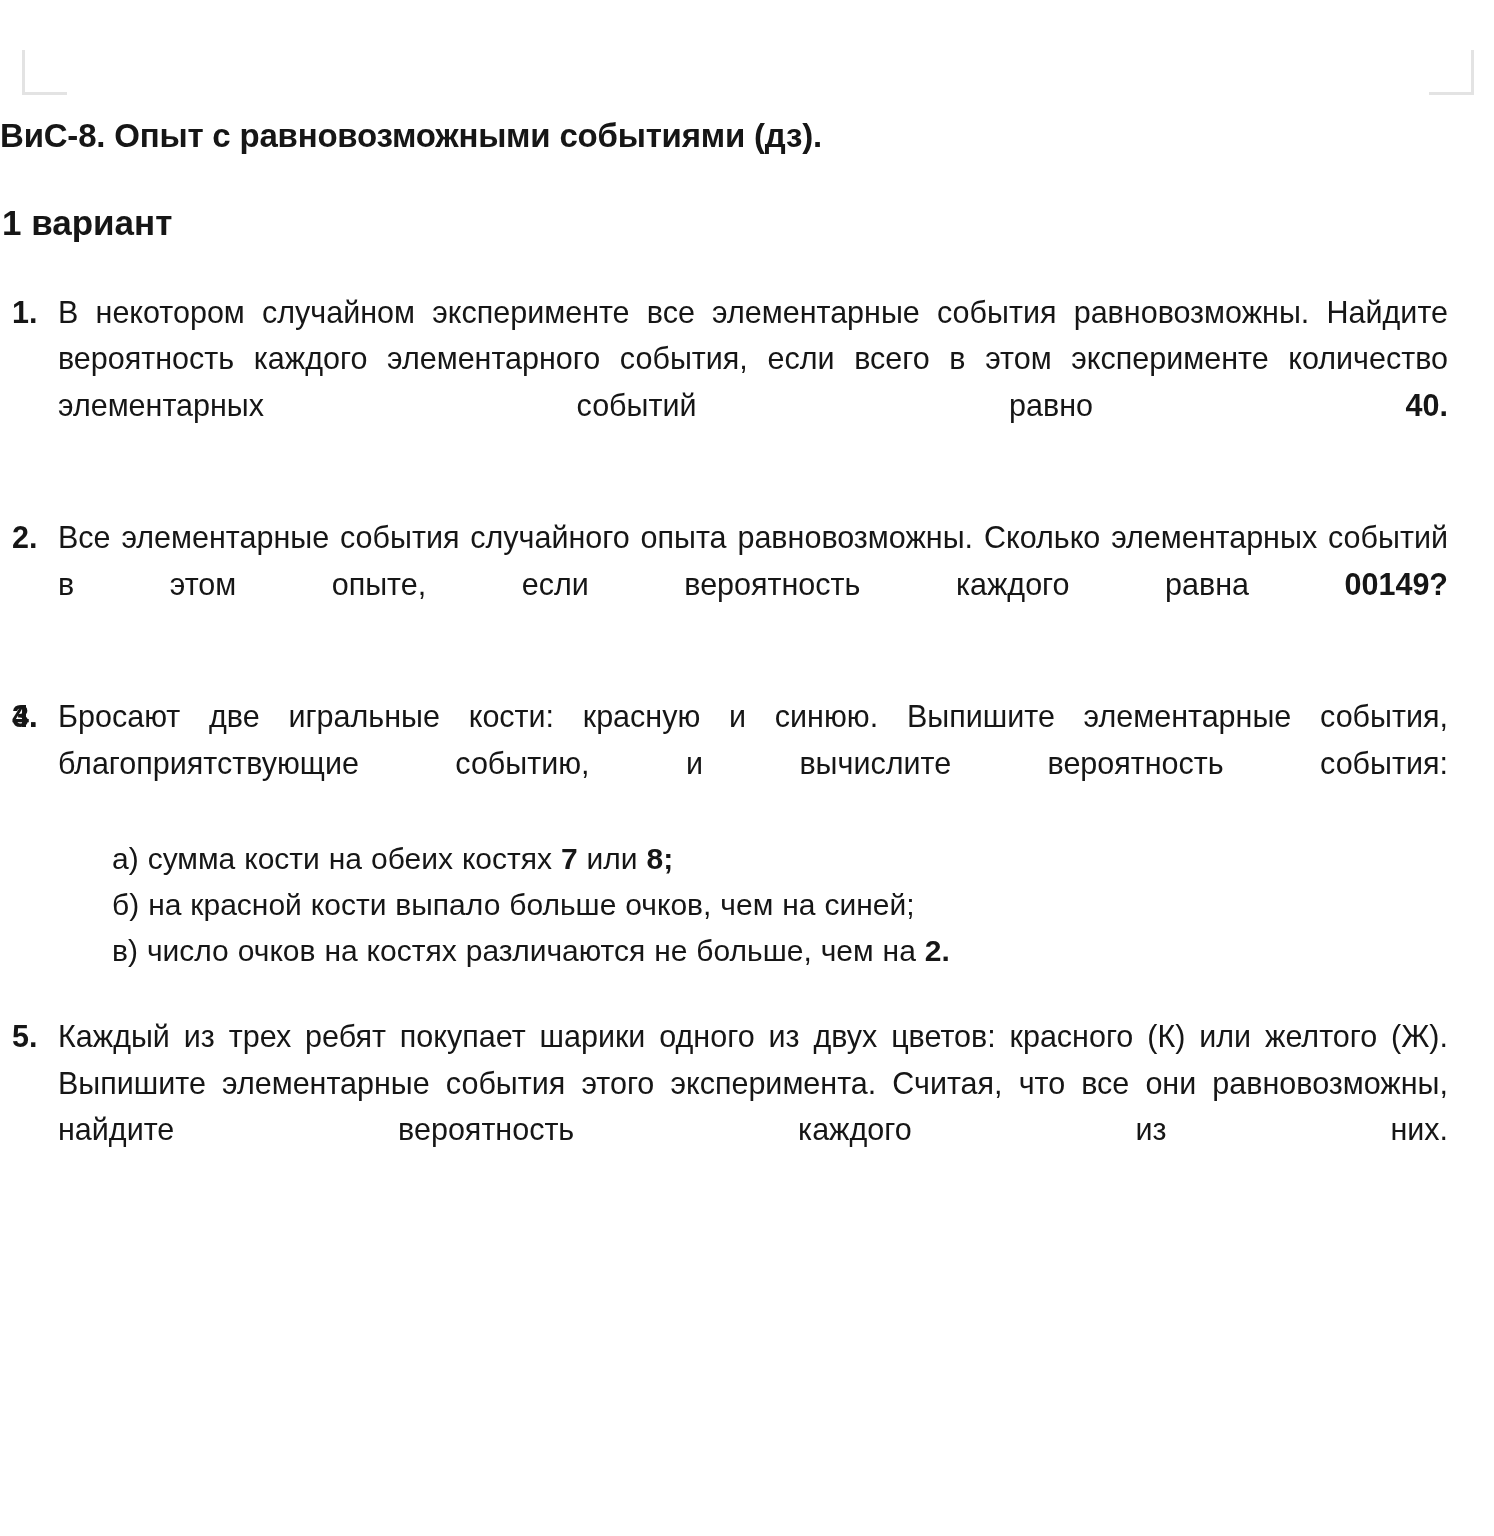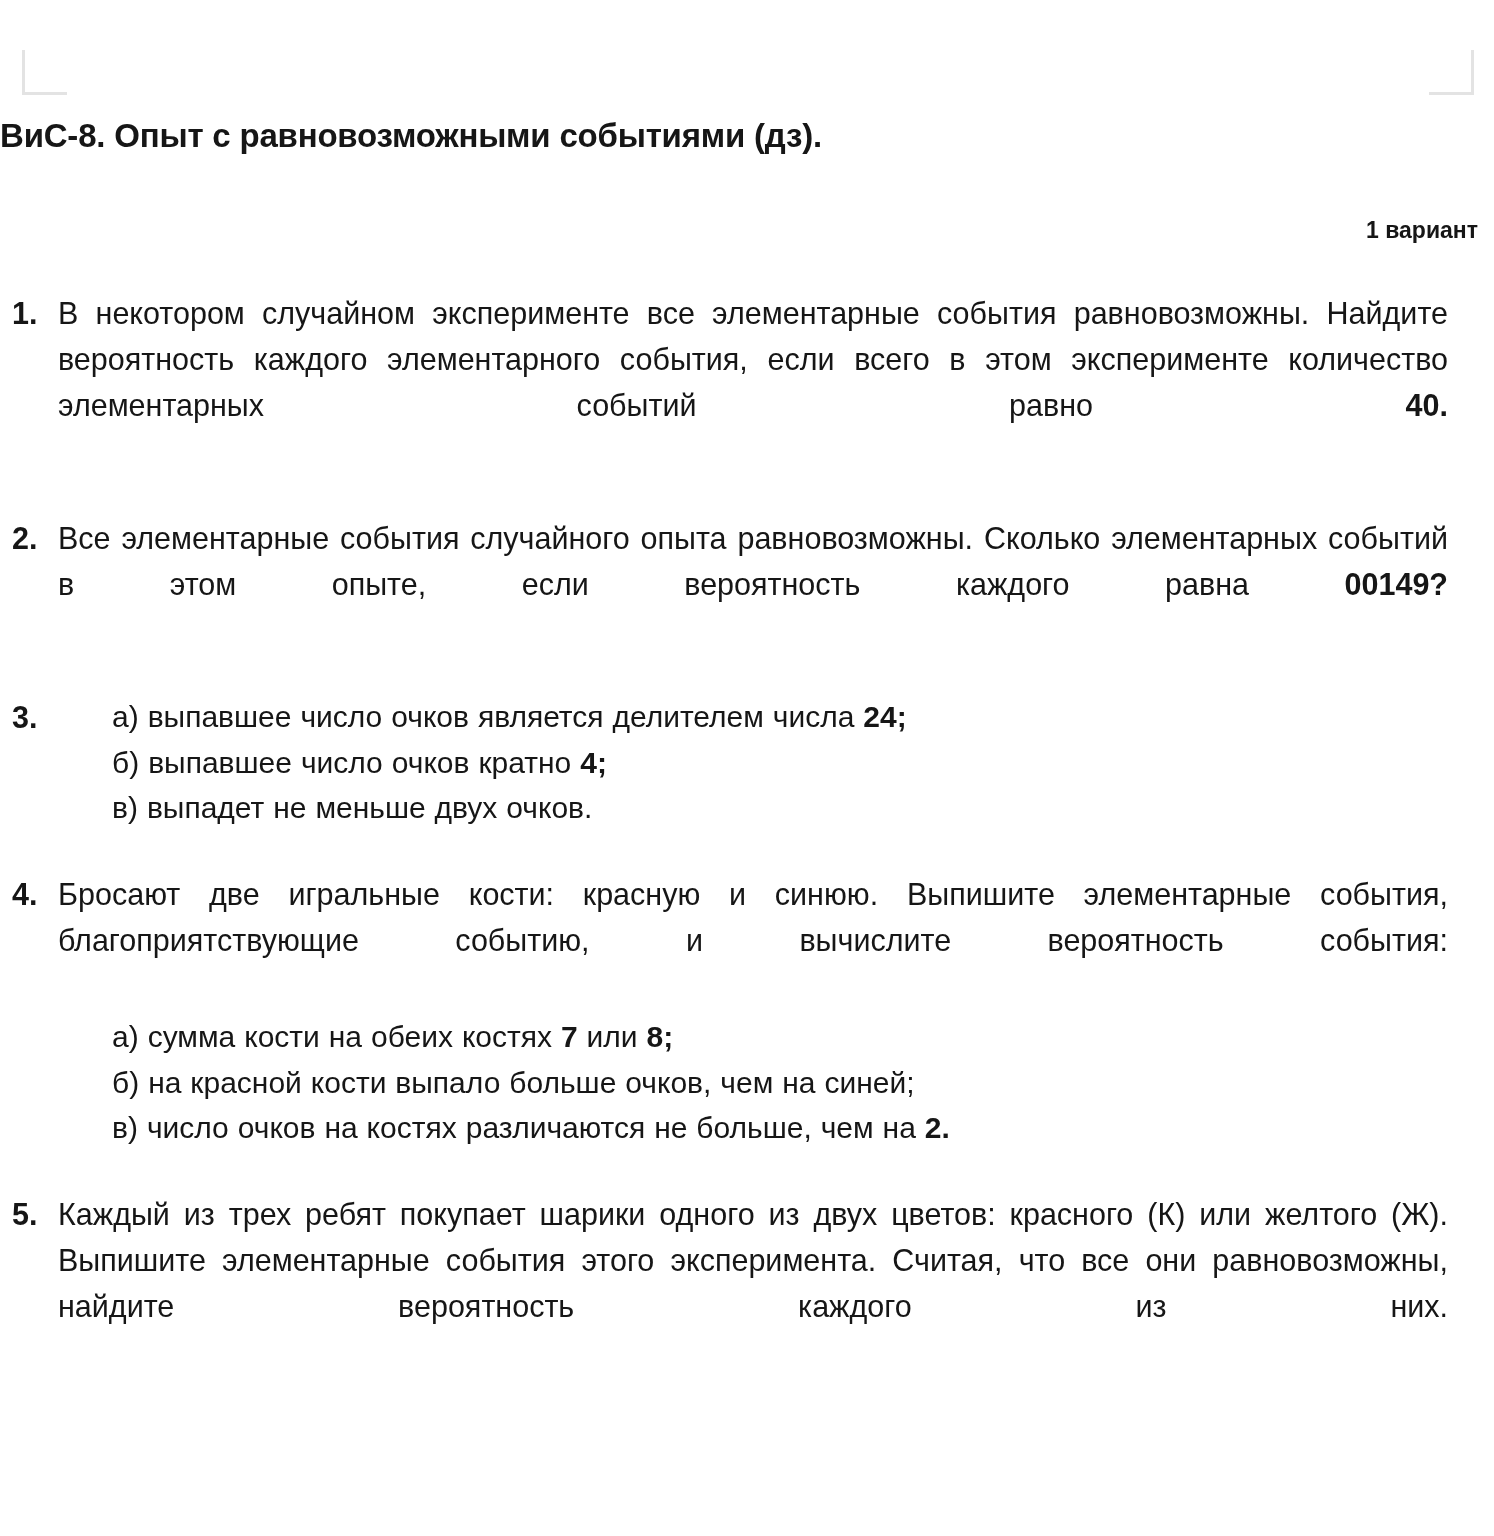--- a/index.html
+++ b/index.html
@@ -51,24 +51,24 @@
     text-align: left;
     font-weight: bold;
     font-size: 33px;
     letter-spacing: -0.2px;
     margin: 0;
     padding-top: 118px;
     line-height: 1.1;
   }
 
   .doc-subtitle {
-    text-align: right;
+    text-align: left;
     font-weight: bold;
-    font-size: 23px;
-    margin: 16px;
+    font-size: 35px;
+    margin: 2px;
     padding-top: 48px;
     line-height: 1.1;
   }
 
   .task-list {
     margin: 0;
     padding: 0;
     list-style: none;
   }
 
@@ -135,25 +135,20 @@
       <li class="task justify-tight">
         <span class="task-num">1.</span>
         <span class="task-body"><span>В некотором случайном эксперименте все элементарные события равновозможны. Найдите вероятность каждого элементарного события, если всего в этом эксперименте количество элементарных событий равно </span><b>40.</b></span>
       </li>
       <li class="task justify-tight">
         <span class="task-num">2.</span>
         <span class="task-body"><span>Все элементарные события случайного опыта равновозможны. Сколько элементарных событий в этом опыте, если вероятность каждого равна </span><b>00149?</b></span>
       </li>
       <li class="task justify-tight">
         <span class="task-num">3.</span>
-        <ul class="subitems">
-          <li class="subitem"><span>а)</span><span> выпавшее число очков является делителем числа </span><b>24;</b></li>
-          <li class="subitem"><span>б)</span><span> выпавшее число очков кратно </span><b>4;</b></li>
-          <li class="subitem"><span>в)</span><span> выпадет не меньше двух очков.</span></li>
-        </ul>
       </li>
       <li class="task justify-tight">
         <span class="task-num">4.</span>
         <span class="task-body"><span>Бросают две игральные кости: красную и синюю. Выпишите элементарные события, благоприятствующие событию, и вычислите вероятность события:</span></span>
         <ul class="subitems">
           <li class="subitem"><span>а)</span><span> сумма кости на обеих костях </span><b>7</b><span> или </span><b>8;</b></li>
           <li class="subitem"><span>б)</span><span> на красной кости выпало больше очков, чем на синей;</span></li>
           <li class="subitem"><span>в)</span><span> число очков на костях различаются не больше, чем на </span><b>2.</b></li>
         </ul>
       </li>

